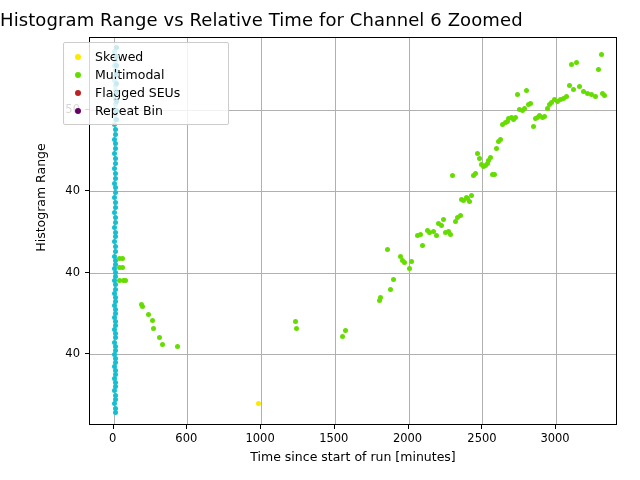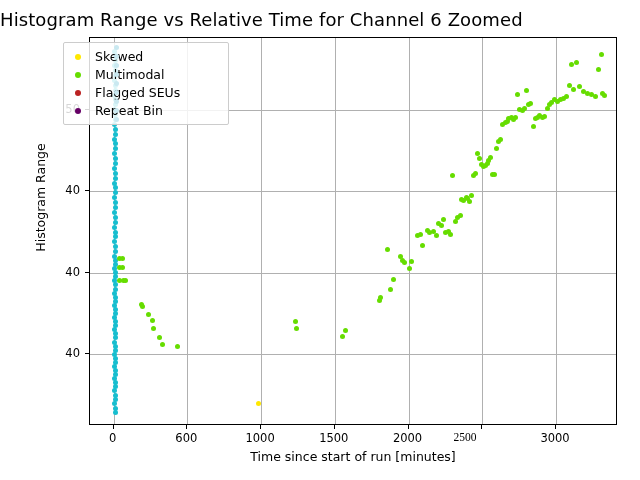--- a/index.html
+++ b/index.html
@@ -291,21 +291,21 @@
       <div class="ticklabel x" style="left: 112.598px;">0</div>
       <div class="tick x" style="left: 186.341px;"></div>
       <div class="ticklabel x" style="left: 186.341px;">600</div>
       <div class="tick x" style="left: 260.084px;"></div>
       <div class="ticklabel x" style="left: 260.084px;">1000</div>
       <div class="tick x" style="left: 333.827px;"></div>
       <div class="ticklabel x" style="left: 333.827px;">1500</div>
       <div class="tick x" style="left: 407.57px;"></div>
       <div class="ticklabel x" style="left: 407.57px;">2000</div>
       <div class="tick x" style="left: 481.313px;"></div>
-      <div class="ticklabel x" style="left: 465px; font-family: Liberation Serif, serif;">2500</div>
+      <div class="ticklabel x" style="left: 482px;">2500</div>
       <div class="tick x" style="left: 555.056px;"></div>
       <div class="ticklabel x" style="left: 555.056px;">3000</div>
       <div class="tick y" style="top: 353.269px;"></div>
       <div class="ticklabel y" style="top: 353.269px;">40</div>
       <div class="tick y" style="top: 271.756px;"></div>
       <div class="ticklabel y" style="top: 271.756px;">40</div>
       <div class="tick y" style="top: 190.244px;"></div>
       <div class="ticklabel y" style="top: 190.244px;">40</div>
       <div class="tick y" style="top: 108.731px;"></div>
       <div class="ticklabel y" style="top: 108.731px;">50</div>

